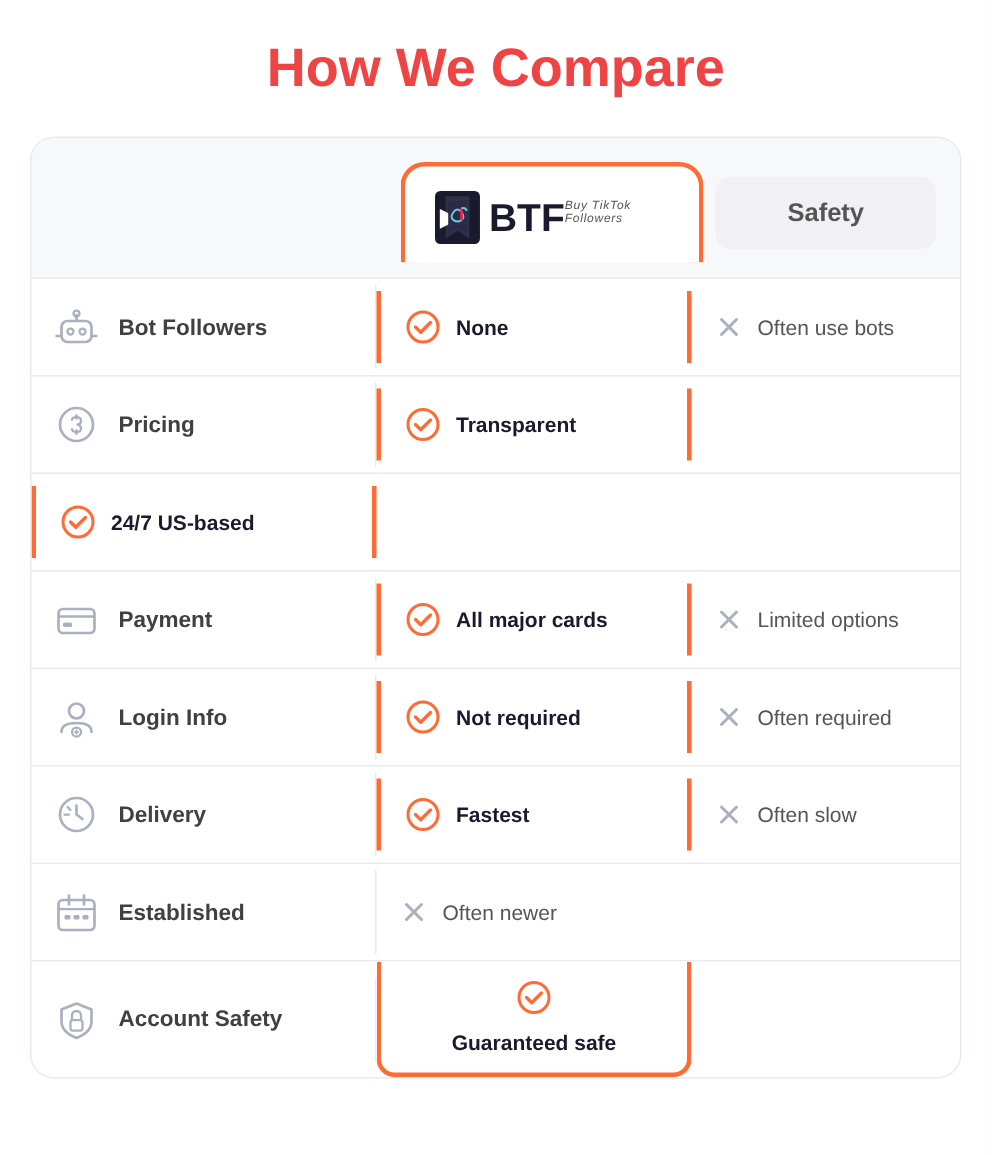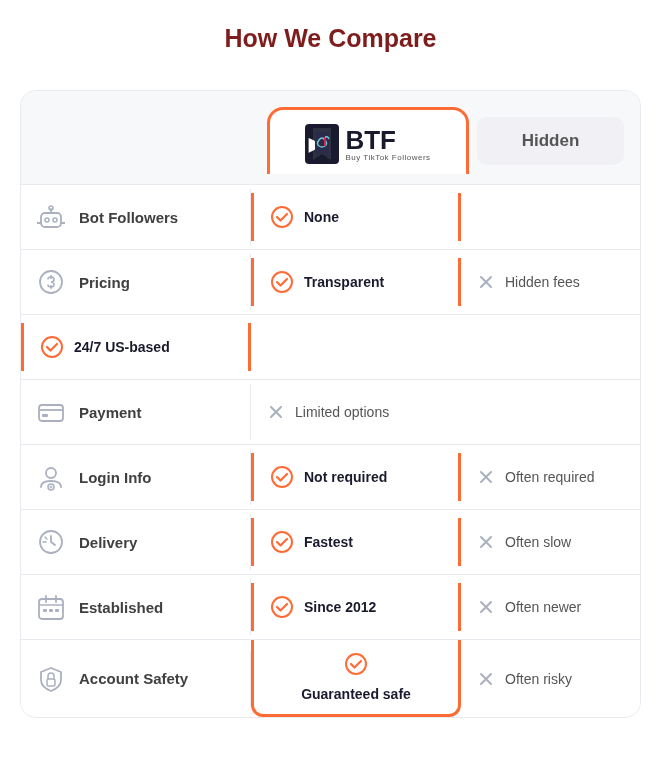--- a/index.html
+++ b/index.html
@@ -7,24 +7,24 @@
       font-family: -apple-system, BlinkMacSystemFont, 'Segoe UI', sans-serif;
       background: #fff;
       width: 661px;
       min-height: 770px;
       display: flex;
       flex-direction: column;
       align-items: center;
       padding: 24px 20px 30px;
     }
     h1 {
-      font-size: 25px;
+      font-size: 36px;
       font-weight: 800;
-      color: #7f1d1d;
-      margin-bottom: 37px;
+      color: #ef4444;
+      margin-bottom: 25px;
       text-align: center;
     }
     .compare-table {
       width: 100%;
       max-width: 640px;
       background: #f7f8fa;
       border-radius: 16px;
       overflow: hidden;
       border: 1px solid #e8eaf0;
     }
@@ -52,32 +52,33 @@
       display: flex;
       align-items: center;
       gap: 6px;
     }
     .btf-bookmark {
       width: 34px;
       height: 40px;
     }
     .btf-text-group {
       display: flex;
-      flex-direction: column;
+      flex-direction: row;
     }
     .btf-main-text {
       font-size: 26px;
       font-weight: 900;
       color: #1a1a2e;
       line-height: 1;
     }
     .btf-sub-text {
       font-size: 8px;
       color: #555;
       letter-spacing: 0.5px;
+      font-style: italic;
     }
     .others-header {
       display: flex;
       align-items: center;
       justify-content: center;
       background: #f0f0f5;
       border-radius: 10px;
       padding: 14px 20px;
       margin: 0 4px;
     }
@@ -193,21 +194,21 @@
           <path d="M20 13 L20 22" stroke="#EE1D52" stroke-width="2"></path>
           <path d="M20 13 Q23 12 24 15" stroke="#69C9D0" stroke-width="1.5" fill="none"></path>
         </svg>
         <div class="btf-text-group">
           <span class="btf-main-text">BTF</span>
           <span class="btf-sub-text">Buy TikTok Followers</span>
         </div>
       </div>
     </div>
     <div class="others-header">
-      <span class="others-label">Hidden</span>
+      <span class="others-label">Safety</span>
     </div>
   </div>
 
   <div class="data-rows" id="data-rows-container">
   <div class="data-row">
     <div class="category-cell">
       <div class="category-icon">
         <svg viewBox="0 0 28 28" fill="none" xmlns="http://www.w3.org/2000/svg">
     <rect x="4" y="10" width="20" height="14" rx="4" stroke="#aab0c0" stroke-width="1.8" fill="none"></rect>
     <circle cx="10" cy="17" r="2" stroke="#aab0c0" stroke-width="1.5" fill="none"></circle>
@@ -219,65 +220,72 @@
       </div>
       <span class="category-label">Bot Followers</span>
     </div>
     <div class="btf-cell btf-cell-top">
       <svg class="check-icon" viewBox="0 0 24 24" fill="none" xmlns="http://www.w3.org/2000/svg">
   <circle cx="12" cy="12" r="10" stroke="#ff6b35" stroke-width="2" fill="none"></circle>
   <path d="M7 12 L10.5 15.5 L17 9" stroke="#ff6b35" stroke-width="2.2" stroke-linecap="round" stroke-linejoin="round"></path>
 </svg>
       <span class="btf-value">None</span>
     </div>
+    <div class="others-cell">
+      <svg class="x-icon" viewBox="0 0 18 18" fill="none" xmlns="http://www.w3.org/2000/svg">
+  <path d="M4 4 L14 14 M14 4 L4 14" stroke="#aab0c0" stroke-width="2" stroke-linecap="round"></path>
+</svg>
+      <span class="others-value">Often use bots</span>
+    </div>
   </div>
       <div class="data-row">
     <div class="category-cell">
       <div class="category-icon">
         <svg viewBox="0 0 28 28" fill="none" xmlns="http://www.w3.org/2000/svg">
     <circle cx="14" cy="14" r="11" stroke="#aab0c0" stroke-width="1.8" fill="none"></circle>
     <path d="M14 8 L14 10 M14 18 L14 20" stroke="#aab0c0" stroke-width="1.8" stroke-linecap="round"></path>
     <path d="M11 11 Q11 9 14 9 Q17 9 17 11.5 Q17 14 14 14 Q17 14 17 16.5 Q17 19 14 19 Q11 19 11 17" stroke="#aab0c0" stroke-width="1.5" fill="none" stroke-linecap="round"></path>
   </svg>
       </div>
       <span class="category-label">Pricing</span>
     </div>
     <div class="btf-cell ">
       <svg class="check-icon" viewBox="0 0 24 24" fill="none" xmlns="http://www.w3.org/2000/svg">
   <circle cx="12" cy="12" r="10" stroke="#ff6b35" stroke-width="2" fill="none"></circle>
   <path d="M7 12 L10.5 15.5 L17 9" stroke="#ff6b35" stroke-width="2.2" stroke-linecap="round" stroke-linejoin="round"></path>
 </svg>
       <span class="btf-value">Transparent</span>
     </div>
-    <div class="others-cell">
-      <svg class="x-icon" viewBox="0 0 18 18" fill="none" xmlns="http://www.w3.org/2000/svg">
-  <path d="M4 4 L14 14 M14 4 L4 14" stroke="#aab0c0" stroke-width="2" stroke-linecap="round"></path>
-</svg>
-      <span class="others-value">Hidden fees</span>
-    </div>
   </div>
       <div class="data-row">
     <div class="btf-cell ">
       <svg class="check-icon" viewBox="0 0 24 24" fill="none" xmlns="http://www.w3.org/2000/svg">
   <circle cx="12" cy="12" r="10" stroke="#ff6b35" stroke-width="2" fill="none"></circle>
   <path d="M7 12 L10.5 15.5 L17 9" stroke="#ff6b35" stroke-width="2.2" stroke-linecap="round" stroke-linejoin="round"></path>
 </svg>
       <span class="btf-value">24/7 US-based</span>
     </div>
   </div>
       <div class="data-row">
     <div class="category-cell">
       <div class="category-icon">
         <svg viewBox="0 0 28 28" fill="none" xmlns="http://www.w3.org/2000/svg">
     <rect x="2" y="7" width="24" height="16" rx="3" stroke="#aab0c0" stroke-width="1.8" fill="none"></rect>
     <path d="M2 12 L26 12" stroke="#aab0c0" stroke-width="1.8"></path>
     <rect x="5" y="16" width="6" height="3" rx="1" fill="#aab0c0"></rect>
   </svg>
       </div>
       <span class="category-label">Payment</span>
+    </div>
+    <div class="btf-cell ">
+      <svg class="check-icon" viewBox="0 0 24 24" fill="none" xmlns="http://www.w3.org/2000/svg">
+  <circle cx="12" cy="12" r="10" stroke="#ff6b35" stroke-width="2" fill="none"></circle>
+  <path d="M7 12 L10.5 15.5 L17 9" stroke="#ff6b35" stroke-width="2.2" stroke-linecap="round" stroke-linejoin="round"></path>
+</svg>
+      <span class="btf-value">All major cards</span>
     </div>
     <div class="others-cell">
       <svg class="x-icon" viewBox="0 0 18 18" fill="none" xmlns="http://www.w3.org/2000/svg">
   <path d="M4 4 L14 14 M14 4 L4 14" stroke="#aab0c0" stroke-width="2" stroke-linecap="round"></path>
 </svg>
       <span class="others-value">Limited options</span>
     </div>
   </div>
       <div class="data-row">
     <div class="category-cell">
@@ -338,27 +346,20 @@
     <rect x="2" y="6" width="24" height="20" rx="3" stroke="#aab0c0" stroke-width="1.8" fill="none"></rect>
     <path d="M2 12 L26 12" stroke="#aab0c0" stroke-width="1.5"></path>
     <path d="M9 3 L9 9 M19 3 L19 9" stroke="#aab0c0" stroke-width="1.8" stroke-linecap="round"></path>
     <rect x="6" y="16" width="4" height="3" rx="1" fill="#aab0c0"></rect>
     <rect x="12" y="16" width="4" height="3" rx="1" fill="#aab0c0"></rect>
     <rect x="18" y="16" width="4" height="3" rx="1" fill="#aab0c0"></rect>
   </svg>
       </div>
       <span class="category-label">Established</span>
     </div>
-    <div class="btf-cell ">
-      <svg class="check-icon" viewBox="0 0 24 24" fill="none" xmlns="http://www.w3.org/2000/svg">
-  <circle cx="12" cy="12" r="10" stroke="#ff6b35" stroke-width="2" fill="none"></circle>
-  <path d="M7 12 L10.5 15.5 L17 9" stroke="#ff6b35" stroke-width="2.2" stroke-linecap="round" stroke-linejoin="round"></path>
-</svg>
-      <span class="btf-value">Since 2012</span>
-    </div>
     <div class="others-cell">
       <svg class="x-icon" viewBox="0 0 18 18" fill="none" xmlns="http://www.w3.org/2000/svg">
   <path d="M4 4 L14 14 M14 4 L4 14" stroke="#aab0c0" stroke-width="2" stroke-linecap="round"></path>
 </svg>
       <span class="others-value">Often newer</span>
     </div>
   </div>
       <div class="data-row">
     <div class="category-cell">
       <div class="category-icon">
@@ -370,21 +371,15 @@
       </div>
       <span class="category-label">Account Safety</span>
     </div>
     <div class="btf-cell ">
       <svg class="check-icon" viewBox="0 0 24 24" fill="none" xmlns="http://www.w3.org/2000/svg">
   <circle cx="12" cy="12" r="10" stroke="#ff6b35" stroke-width="2" fill="none"></circle>
   <path d="M7 12 L10.5 15.5 L17 9" stroke="#ff6b35" stroke-width="2.2" stroke-linecap="round" stroke-linejoin="round"></path>
 </svg>
       <span class="btf-value">Guaranteed safe</span>
     </div>
-    <div class="others-cell">
-      <svg class="x-icon" viewBox="0 0 18 18" fill="none" xmlns="http://www.w3.org/2000/svg">
-  <path d="M4 4 L14 14 M14 4 L4 14" stroke="#aab0c0" stroke-width="2" stroke-linecap="round"></path>
-</svg>
-      <span class="others-value">Often risky</span>
-    </div>
   </div>
     </div>
 </div>
 
 </body></html>

